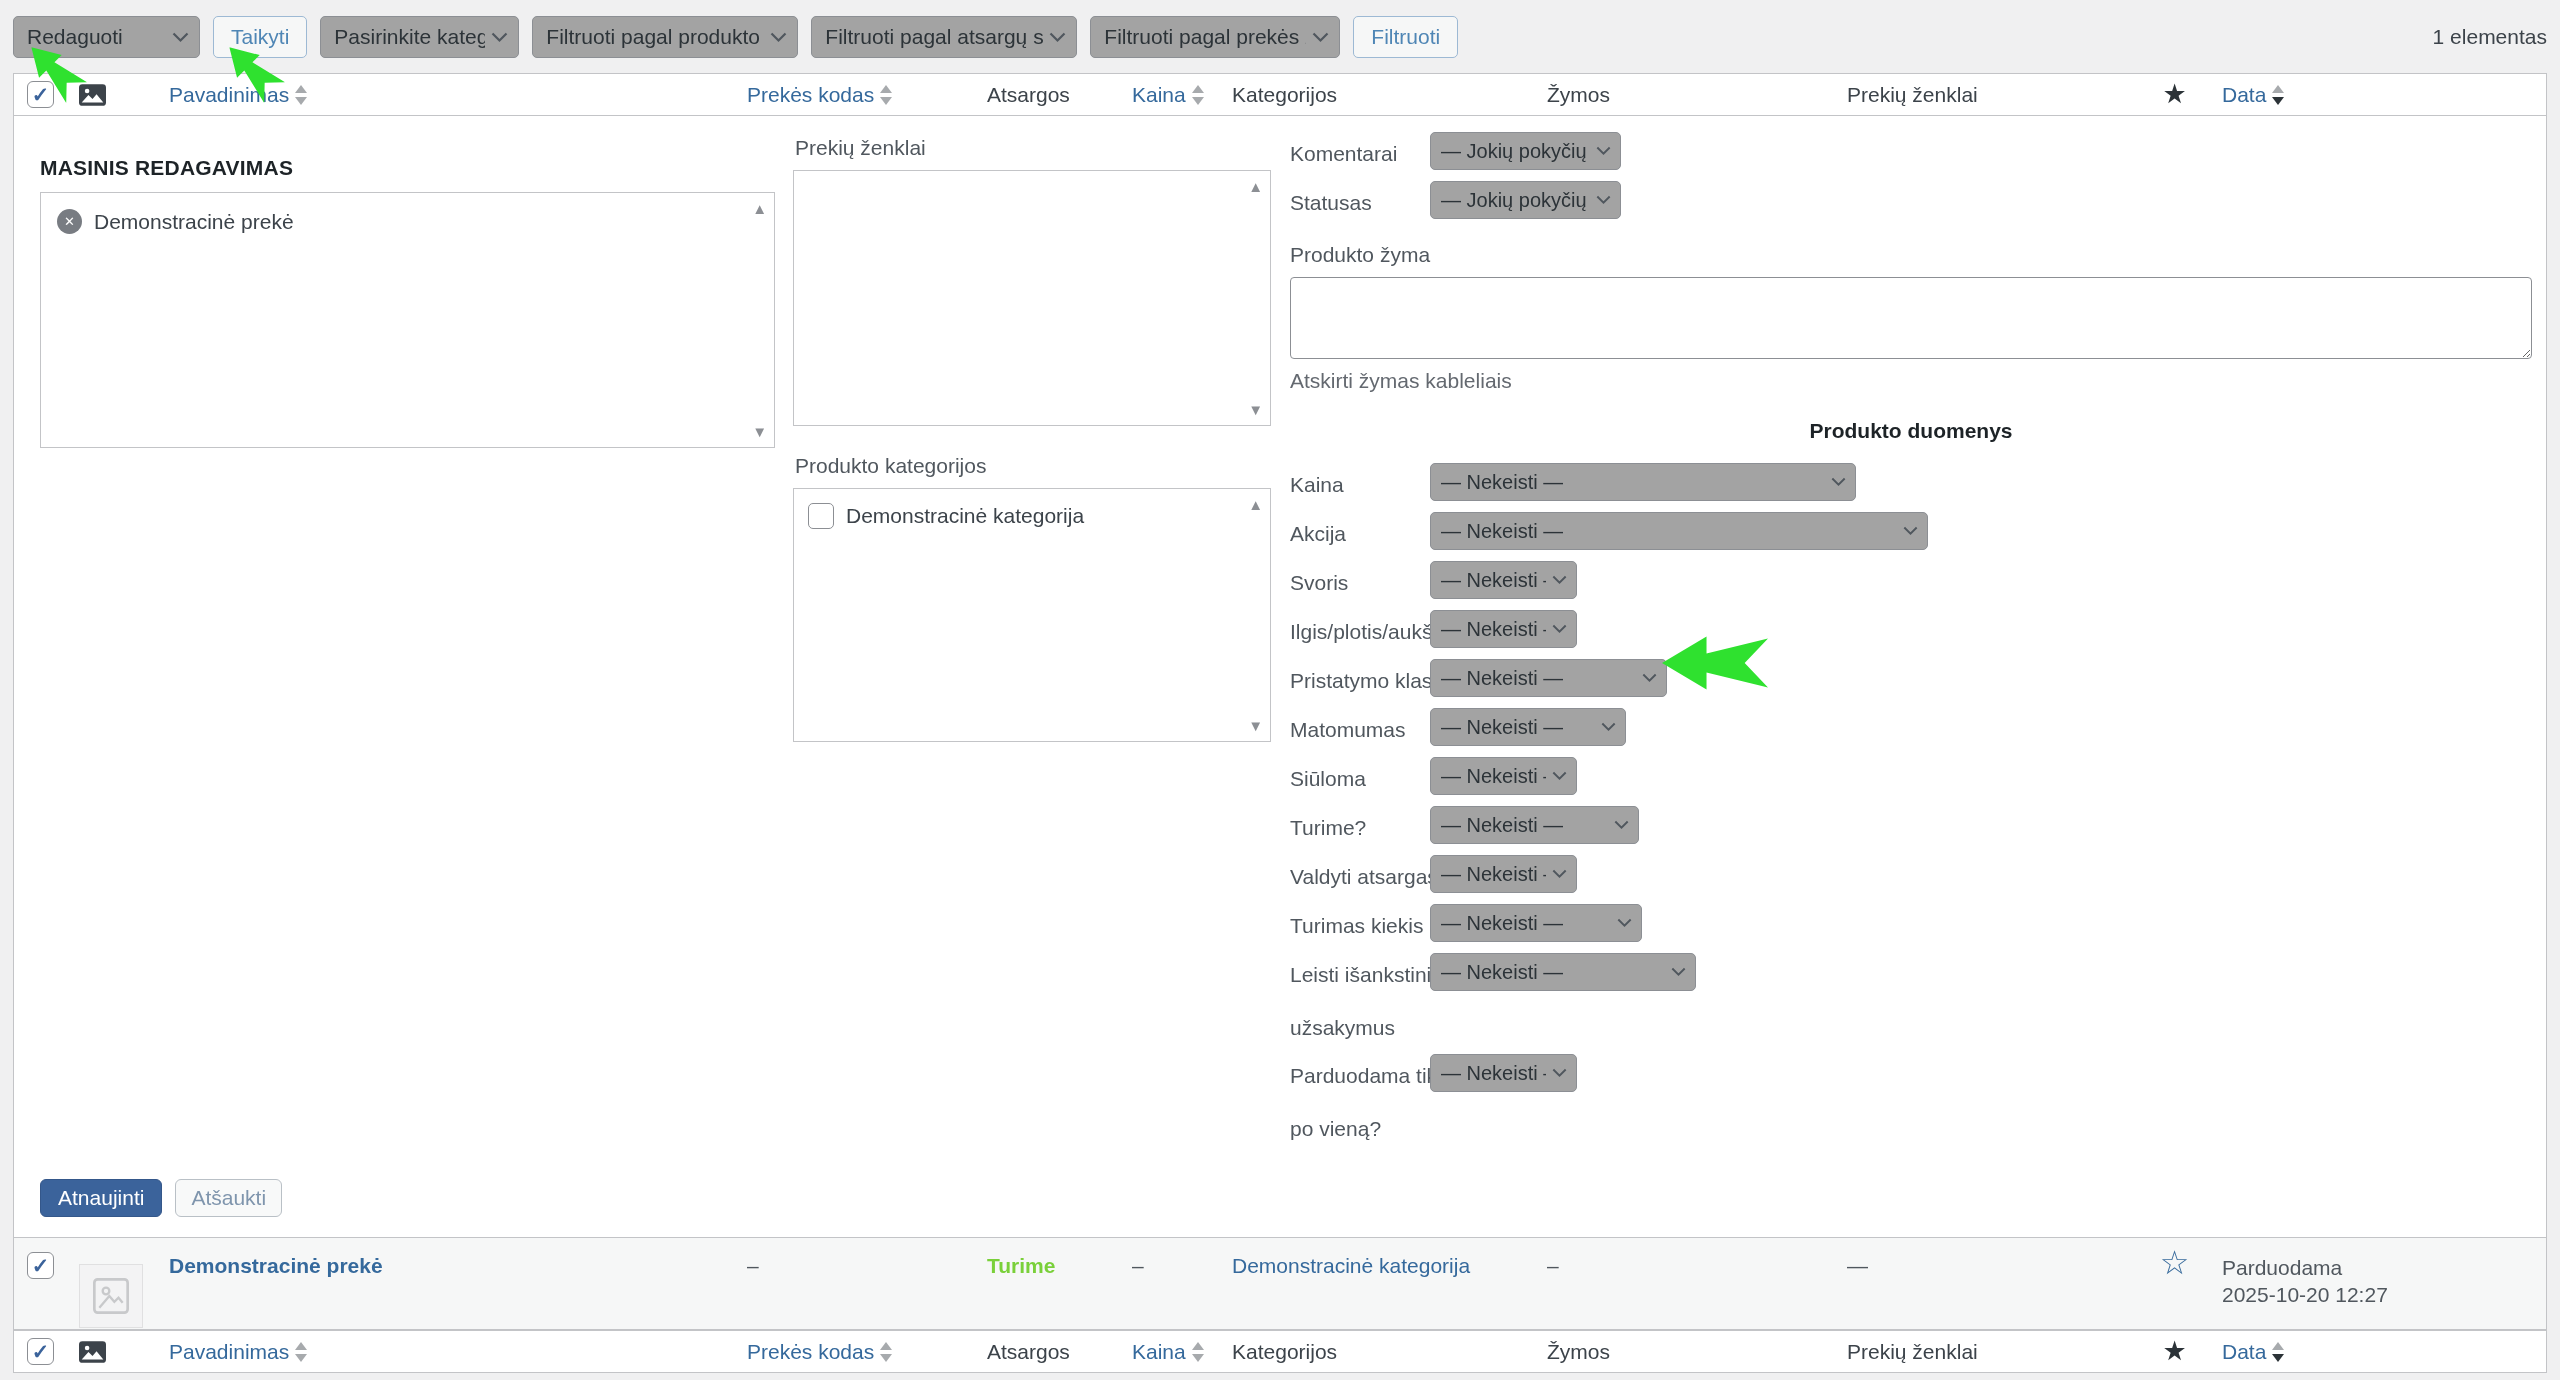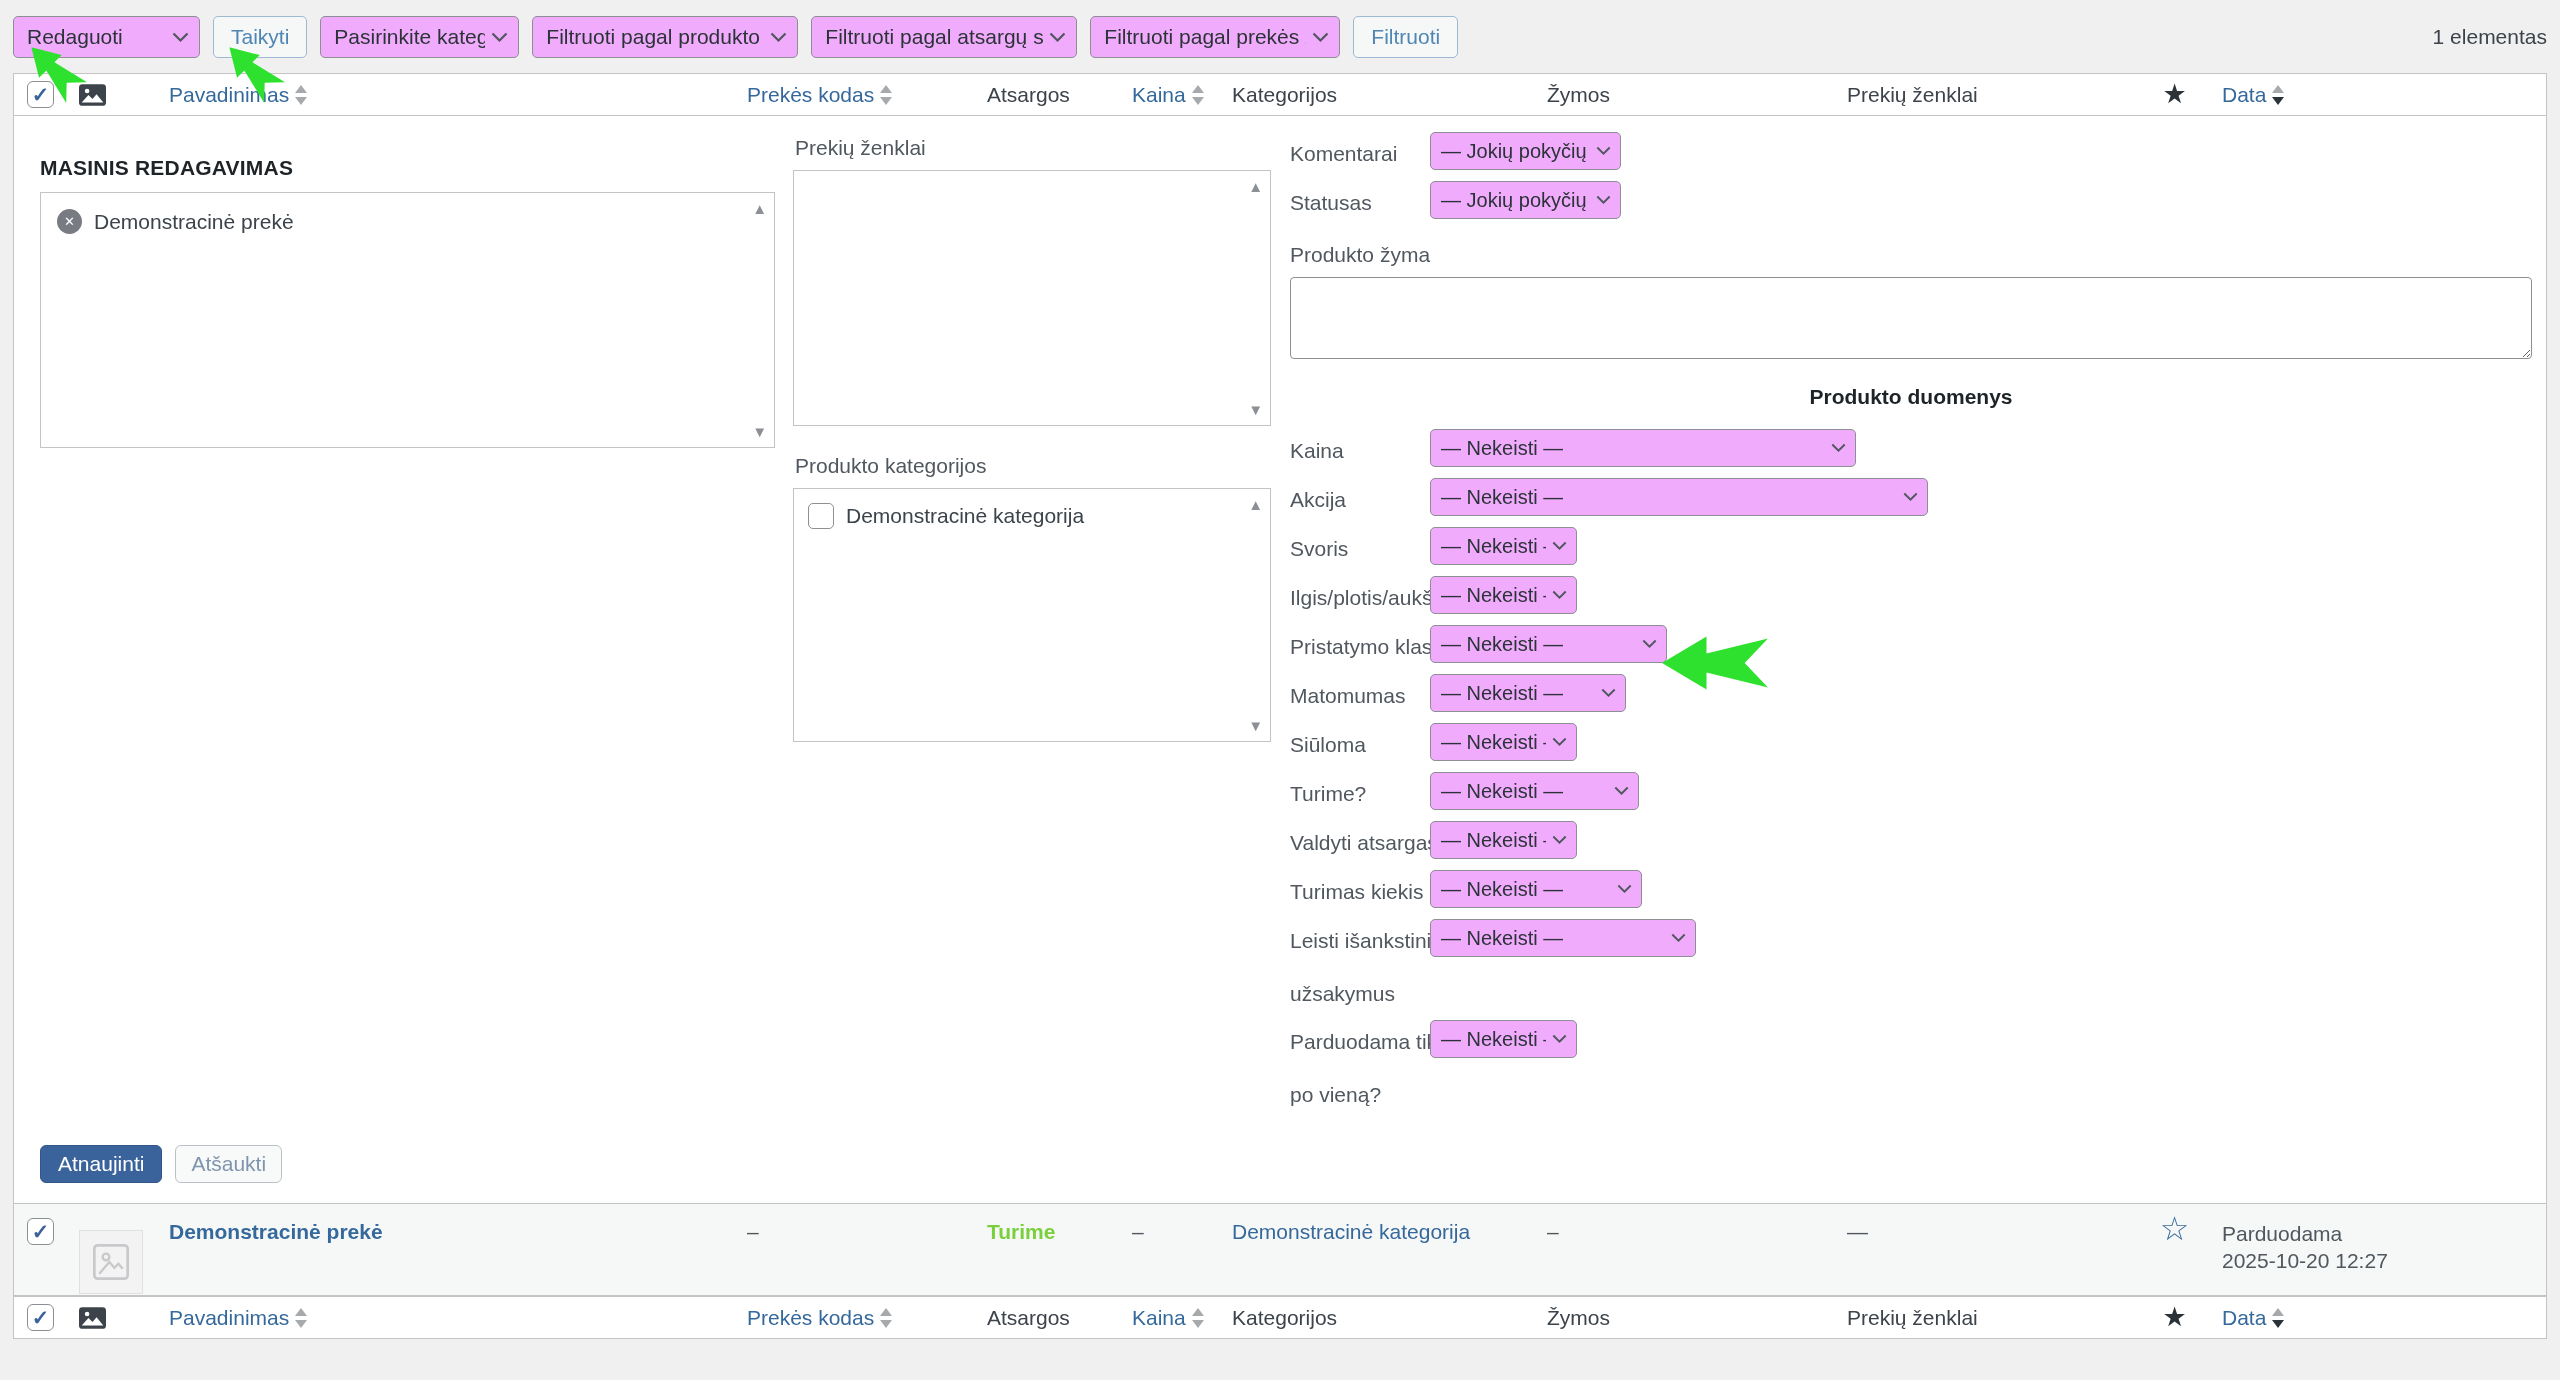--- a/index.html
+++ b/index.html
@@ -15,21 +15,21 @@
   }
   .page { padding: 16px 13px 0 13px; }
 
   
   .tablenav { display: flex; align-items: center; gap: 13px; }
   .tablenav.top { margin-bottom: 15px; }
   .count { margin-left: auto; color: #3c434a; }
 
   .sel {
     display: inline-flex; align-items: center; justify-content: space-between;
-    height: 42px; background: #f0abfc; border: 1px solid #8c8f94; border-radius: 5px;
+    height: 42px; background: #a3a3a3; border: 1px solid #8c8f94; border-radius: 5px;
     padding: 0 10px 0 13px; color: #2c3338; gap: 6px; cursor: pointer;
     white-space: nowrap; overflow: hidden; flex-shrink: 0;
   }
   .sel .sel-txt { overflow: hidden; white-space: nowrap; }
   .chev { flex-shrink: 0; margin-left: auto; }
 
   .btn-sec {
     height: 42px; padding: 0 17px; background: #f6f7f7; border: 1px solid #9db9d4;
     color: #4f86b5; border-radius: 5px; font-size: 21px; cursor: pointer;
     font-family: "Liberation Sans", sans-serif;
@@ -268,20 +268,21 @@
             <div class="sel ble-sel w1">
               <span class="sel-txt">— Jokių pokyčių —</span>
               <svg class="chev" width="15" height="10" viewBox="0 0 17 11">
                   <path d="M1.5 1.5 L8.5 8.5 L15.5 1.5" fill="none" stroke="#50575e" stroke-width="2.2"></path>
                 </svg>
             </div>
           </div>
 
           <div class="tag-label">Produkto žyma</div>
           <textarea class="tag-area" style=""></textarea>
+          <div class="tag-help">Atskirti žymas kableliais</div>
 
           <div class="pd-heading">Produkto duomenys</div>
 
           <div class="ble-row">
             <span class="ble-label">
                 <span class="ble-l1">Kaina</span>
               </span>
             <div class="sel ble-sel w2">
               <span class="sel-txt">— Nekeisti —</span>
               <svg class="chev" width="15" height="10" viewBox="0 0 17 11">

